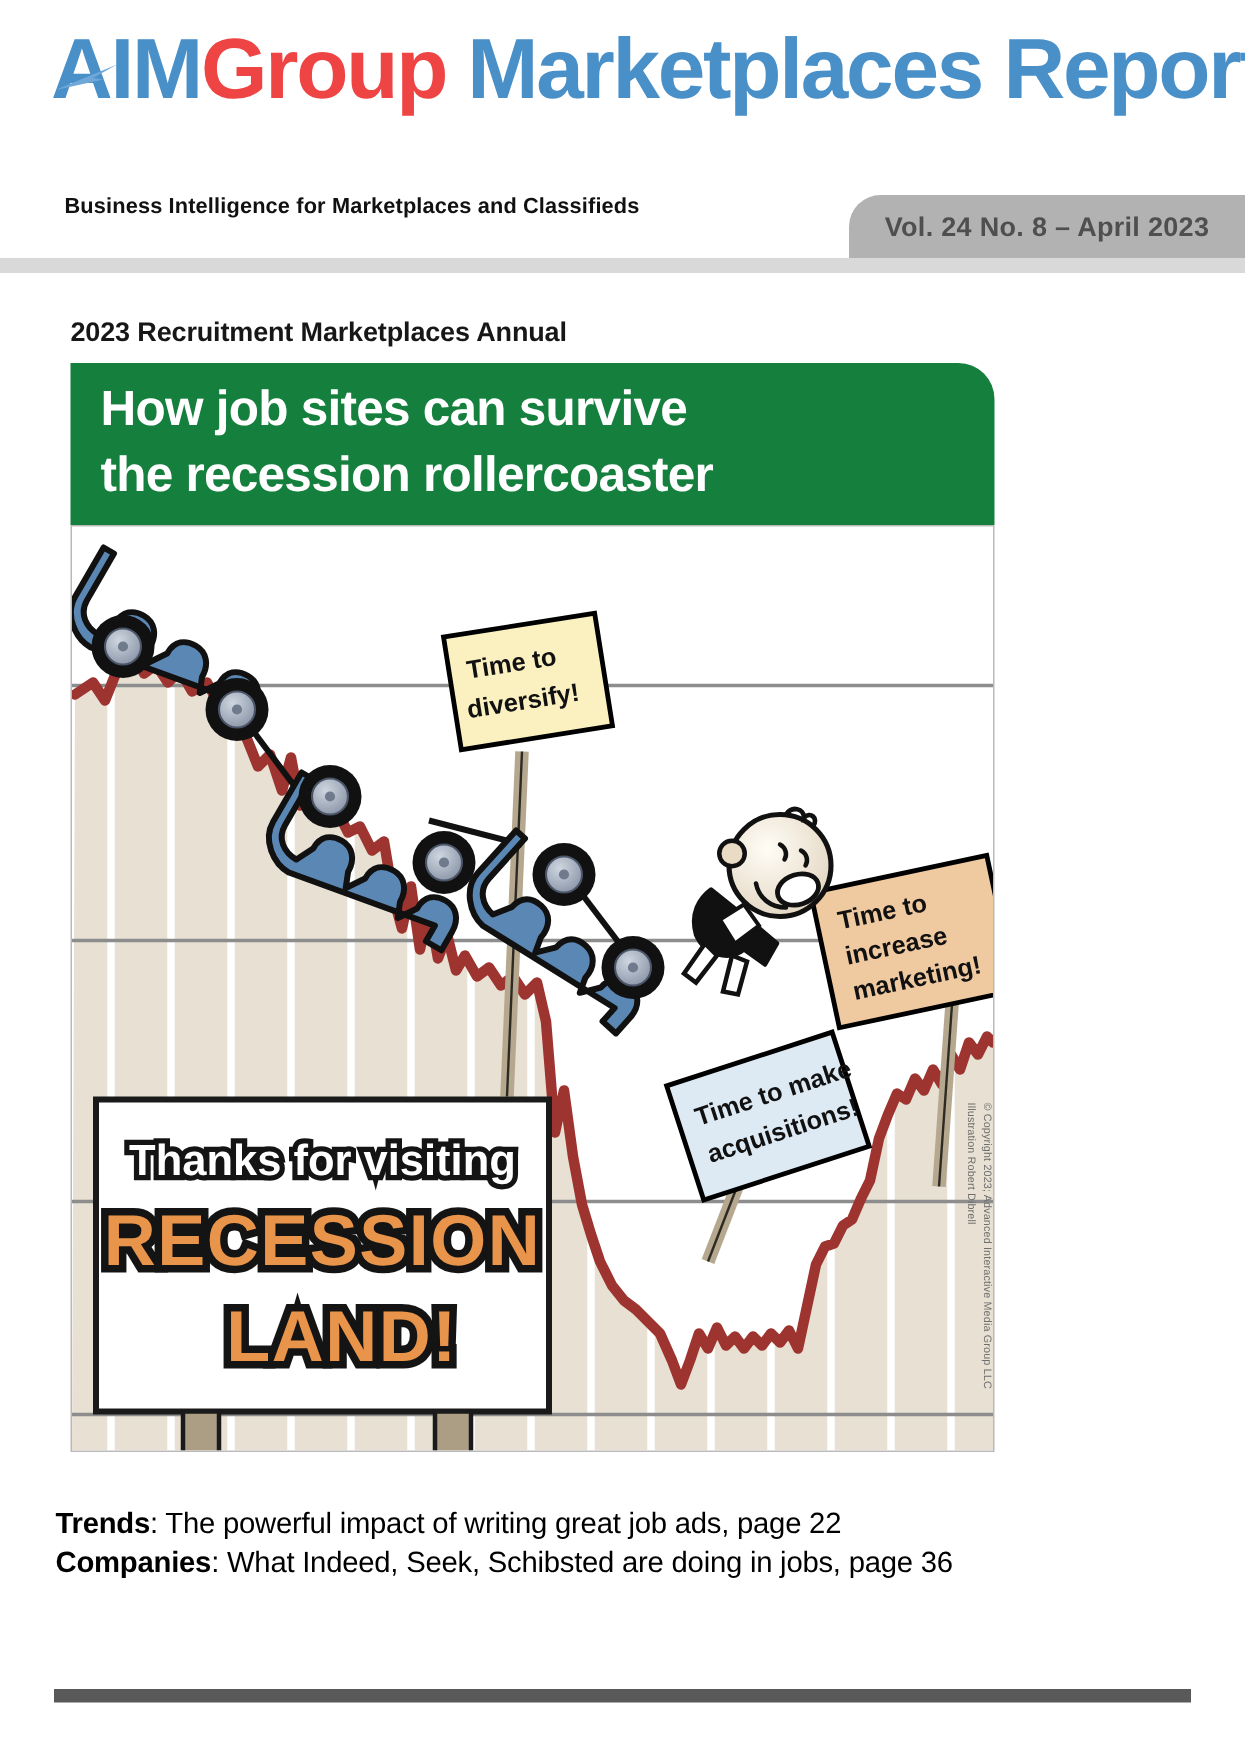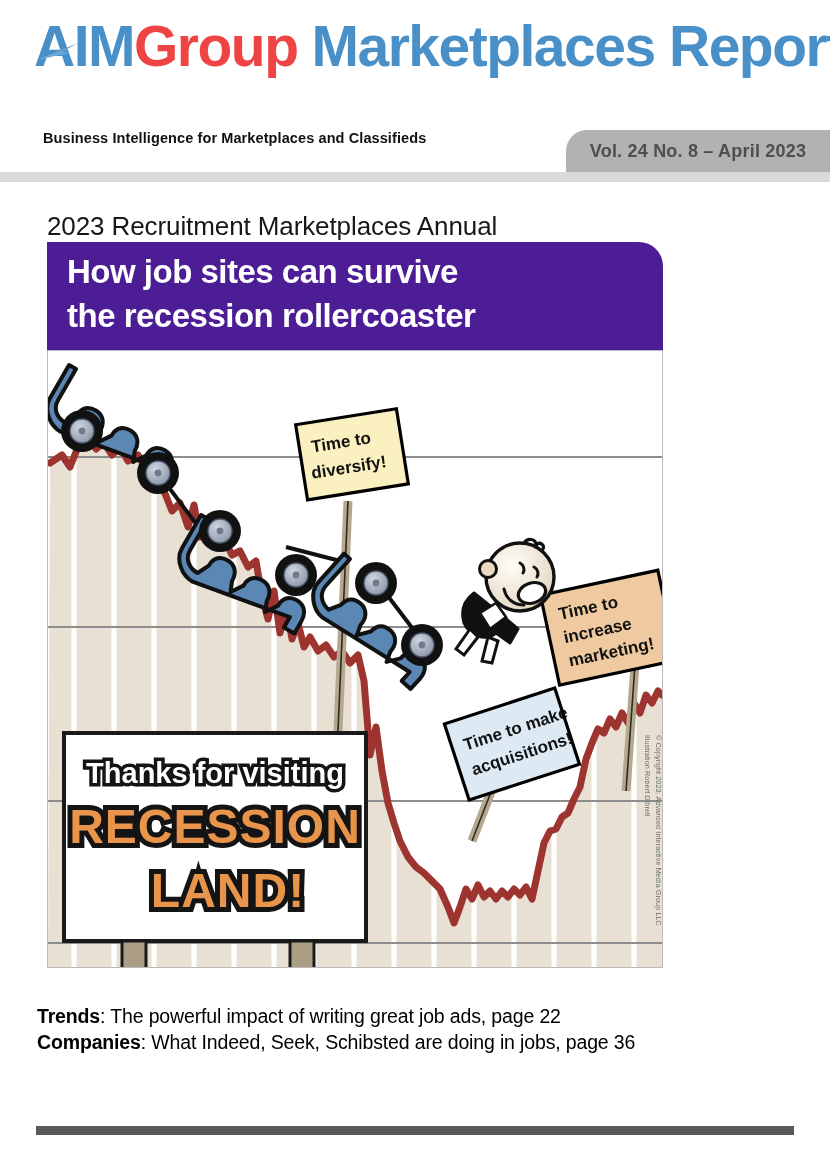--- a/index.html
+++ b/index.html
@@ -79,29 +79,30 @@
     position: absolute;
     left: 0; top: 172px;
     width: 830px; height: 10px;
     background: #d9d9d9;
   }
 
   
   #kicker {
     position: absolute;
     left: 47px; top: 211px;
-    font-size: 26px;
+    font-size: 18px;
     color: #171717;
     letter-spacing: -0.1px;
+    font-weight: bold;
   }
   #headline-box {
     position: absolute;
     left: 47px; top: 242px;
     width: 616px; height: 108px;
-    background: #4c1d95;
+    background: #15803d;
     border-top-right-radius: 24px;
   }
   #headline-box .hl {
     position: absolute;
     left: 20px;
     color: #ffffff;
     font-size: 33px;
     font-weight: 700;
     letter-spacing: -0.5px;
     white-space: nowrap;

